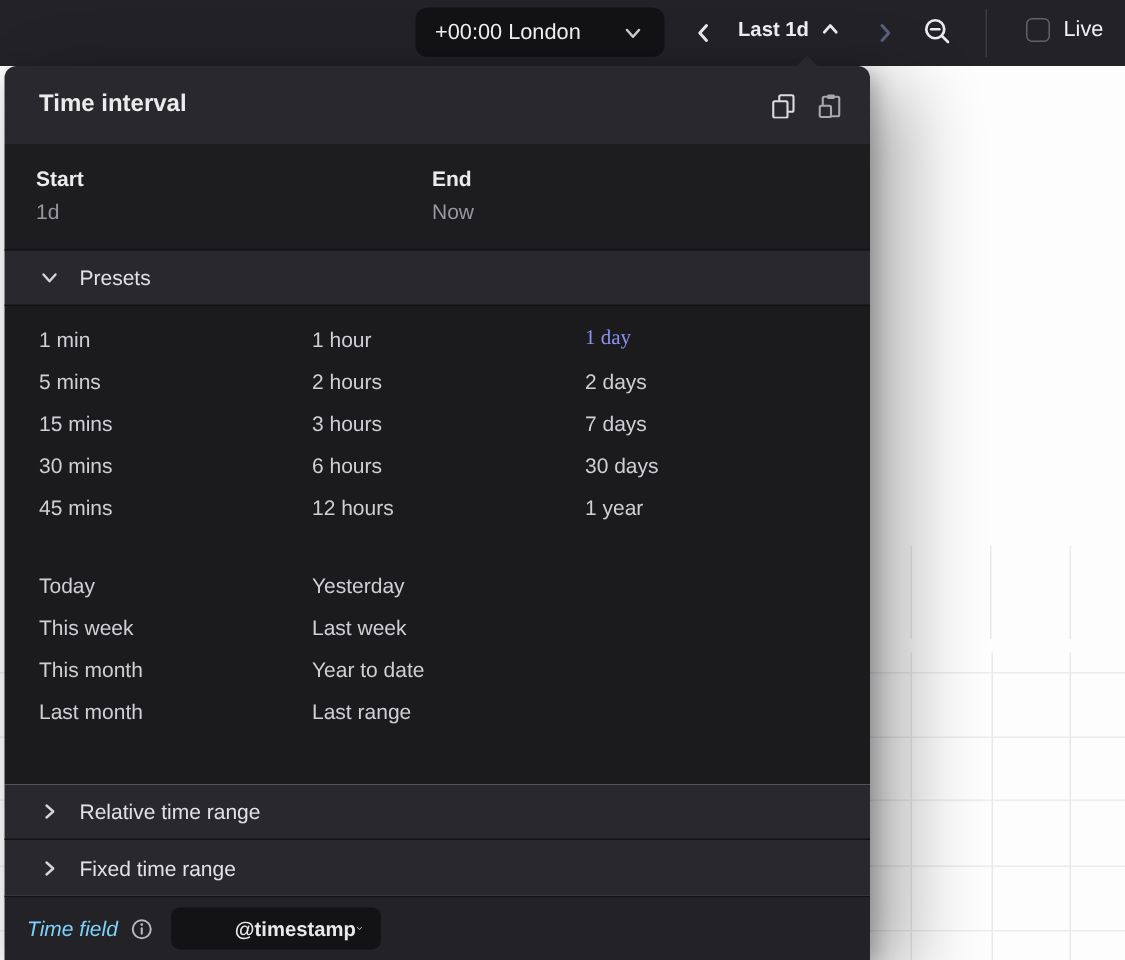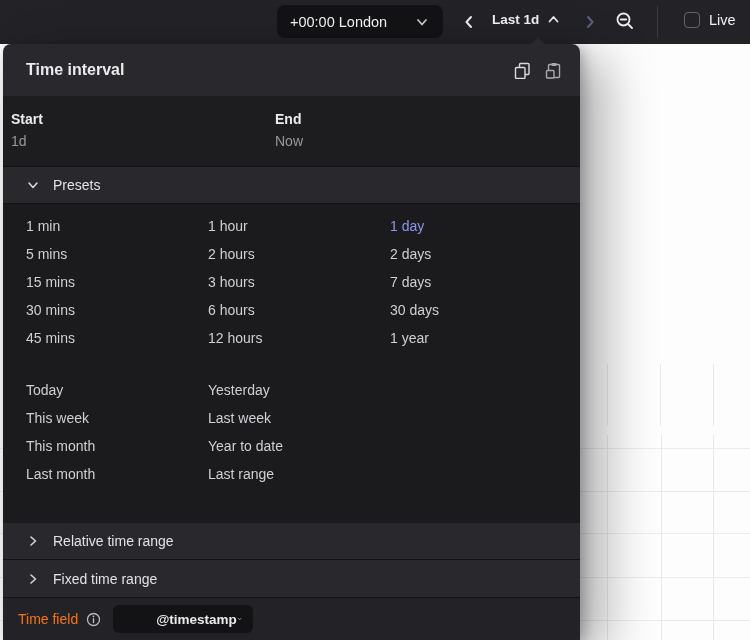--- a/index.html
+++ b/index.html
@@ -53,39 +53,39 @@
     box-shadow:26px 14px 50px rgba(0,0,0,0.30), 4px 4px 14px rgba(0,0,0,0.25); }
   .notch { position:absolute; top:-7px; left:528px; width:0; height:0;
     border-left:7px solid transparent; border-right:7px solid transparent;
     border-bottom:7px solid #29292d; }
   .p-header { height:52px; background:#29292d; border-radius:8px 8px 0 0;
     display:flex; align-items:center; padding:0 18px 0 23px;gap:28px; }
   .p-title { font-size:16px; font-weight:700; color:#ebebec; }
   .hdr-icons { margin-left:auto; display:flex; gap:13px; }
   .icon-btn { width:18px; height:18px; cursor:pointer; display:flex;
     align-items:center; justify-content:center; }
-  .p-startend { height:70px; background:#1d1d20; display:flex; padding:15px 0 0 8px; }
+  .p-startend { height:70px; background:#1d1d20; display:flex; padding:15px 0 0 21px; }
   .se-col { width:264px; }
   .se-label { font-size:14px; font-weight:700; color:#ebebed; margin-bottom:6px; }
   .se-value { font-size:14px; color:#97979d; cursor:text; }
   .accordion { background:#29292d; display:flex; align-items:center;
     gap:13px; padding-left:23px; cursor:pointer; }
   .p-presets-header { height:38px; border-top:1px solid #121214; border-bottom:1px solid #121214; }
   .acc-label { font-size:14px; font-weight:400; color:#e2e2e5; }
   .p-presets-body { height:319px; background:#1b1b1e; position:relative; }
   .preset-grid { position:absolute; left:23px; display:grid; grid-auto-rows:28px; }
   .pg1 { top:8px; grid-template-columns:182px 182px 160px; }
   .pg2 { top:172px; grid-template-columns:182px 182px; }
   .preset { font-size:14px; color:#cfcfd4; line-height:28px; cursor:pointer; }
-  .preset.selected { color:var(--accent); }
+  .preset.selected { color:var(--accent);font-family:Liberation Serif, serif; }
   .p-relative { height:37px; border-bottom:1px solid #121214; }
   .p-fixed { height:37px; }
   .p-timefield { height:43px; background:#232327; border-top:1px solid #121214;
     display:flex; align-items:center; padding-left:15px; }
-  .tf-label { font-size:14px; color:#f97316; }
+  .tf-label { font-size:14px; color:#7dd3fc;font-style:italic; }
   .tf-info { margin-left:8px; display:flex; cursor:pointer; }
   .tf-select { margin-left:12px; width:140px; height:28px; background:#131316;
     border-radius:6px; display:flex; align-items:center; padding:0 11px; cursor:pointer; }
   .tf-select span { font-size:13.5px; font-weight:600; color:#e9e9eb;margin-left:32px; }
   .tf-select svg { margin-left:auto; }
 
   svg { display:block; }
 </style>
 </head>
 <body>

